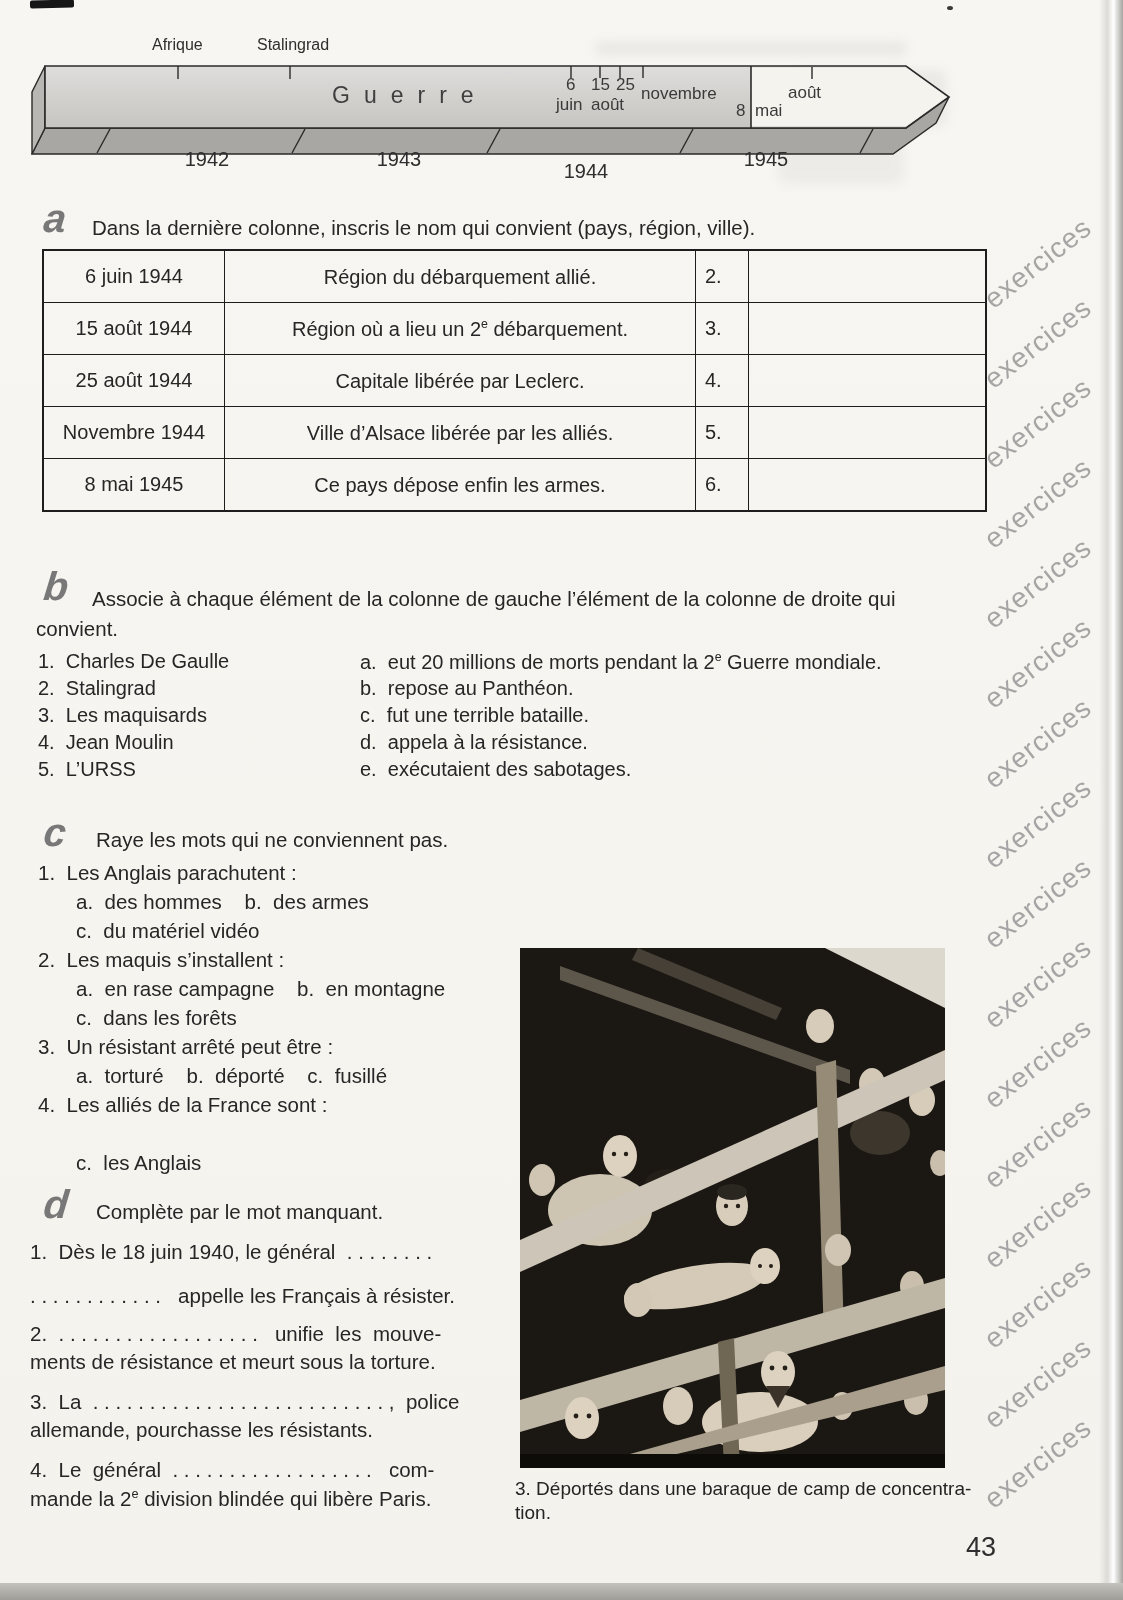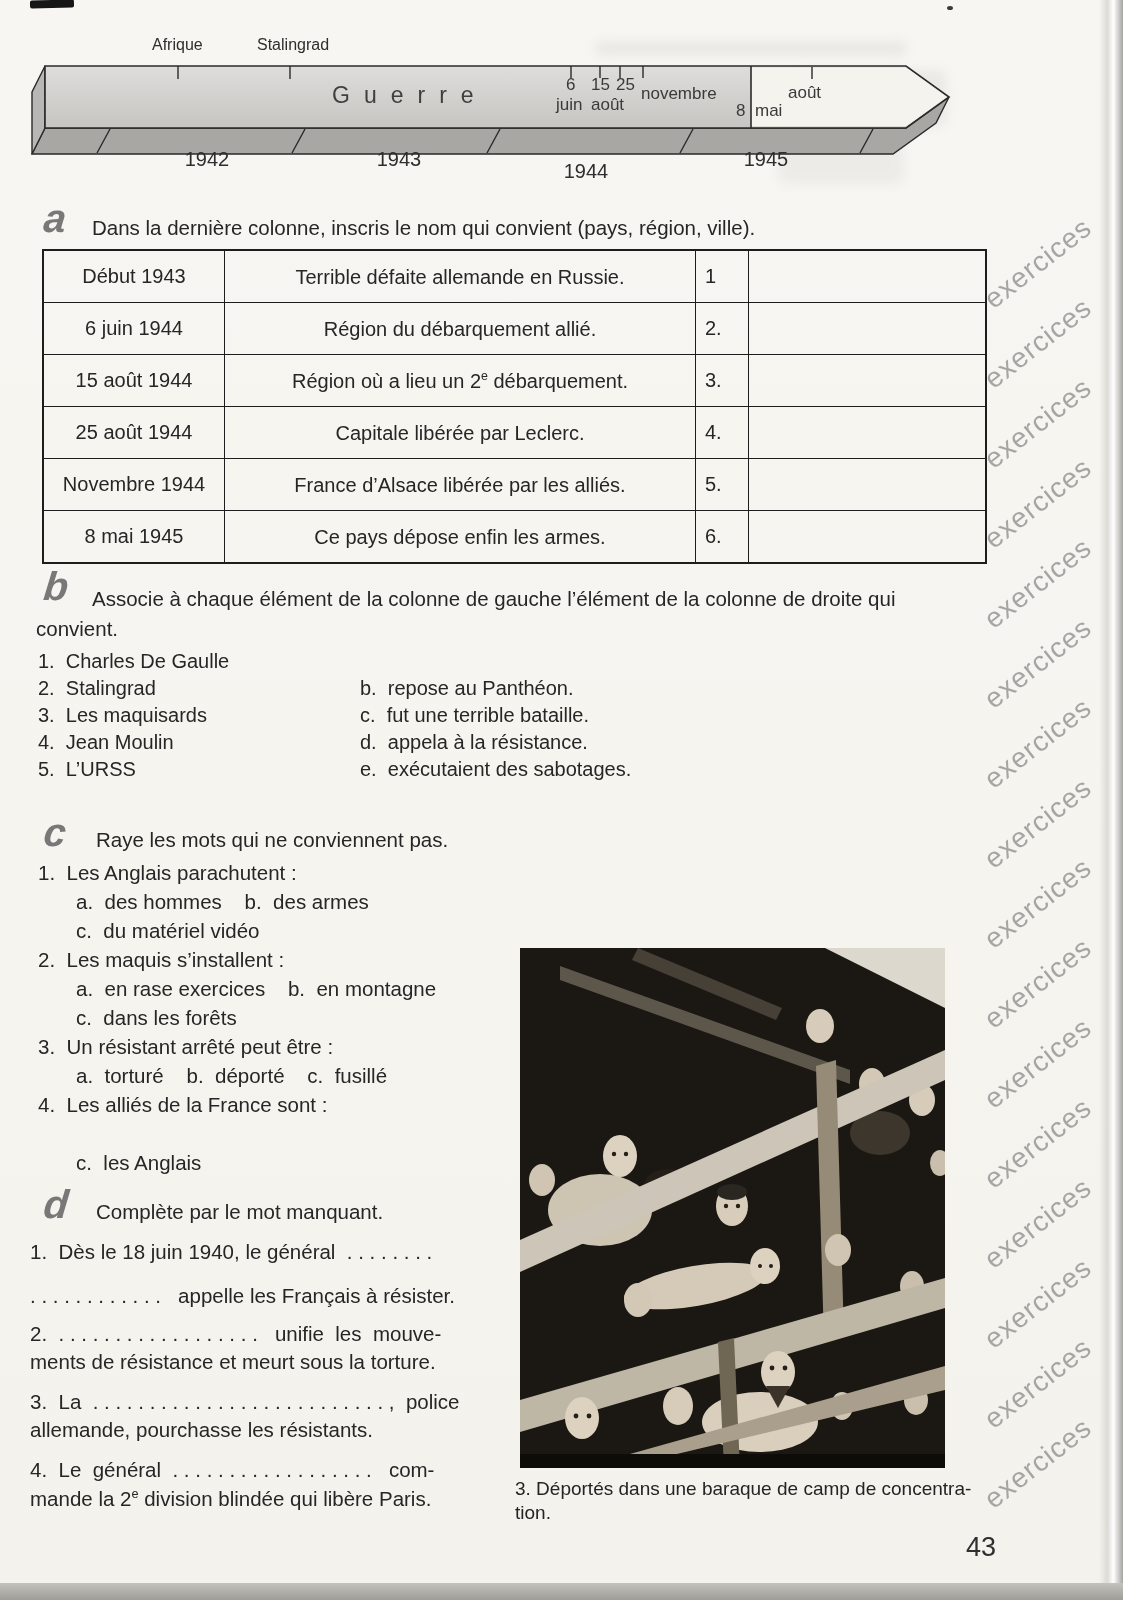--- a/index.html
+++ b/index.html
@@ -114,46 +114,40 @@
     <span class="tl-year" style="left:586px;margin-top:12px;">1944</span>
     <span class="tl-year" style="left:766px;">1945</span>
   </div>
 
   <div class="ex-letter" style="left:44px;top:198px;">a</div>
   <div class="ex-instr" style="left:92px;top:216px;">Dans la dernière colonne, inscris le nom qui convient (pays, région, ville).</div>
 
   <table class="ex-a">
     <tbody>
       <tr>
-        <td class="c-date">Début 1943</td>
-        <td class="c-desc"><span>Terrible défaite allemande en Russie.</span><span class="sup"></span><span></span></td>
-        <td class="c-num">1</td>
-        <td class="c-ans"></td>
-      </tr>
-      <tr>
         <td class="c-date">6 juin 1944</td>
         <td class="c-desc"><span>Région du débarquement allié.</span><span class="sup"></span><span></span></td>
         <td class="c-num">2.</td>
         <td class="c-ans"></td>
       </tr>
       <tr>
         <td class="c-date">15 août 1944</td>
         <td class="c-desc"><span>Région où a lieu un 2</span><span class="sup">e</span><span> débarquement.</span></td>
         <td class="c-num">3.</td>
         <td class="c-ans"></td>
       </tr>
       <tr>
         <td class="c-date">25 août 1944</td>
         <td class="c-desc"><span>Capitale libérée par Leclerc.</span><span class="sup"></span><span></span></td>
         <td class="c-num">4.</td>
         <td class="c-ans"></td>
       </tr>
       <tr>
         <td class="c-date">Novembre 1944</td>
-        <td class="c-desc"><span>France d’Alsace libérée par les alliés.</span><span class="sup"></span><span></span></td>
+        <td class="c-desc"><span>Ville d’Alsace libérée par les alliés.</span><span class="sup"></span><span></span></td>
         <td class="c-num">5.</td>
         <td class="c-ans"></td>
       </tr>
       <tr>
         <td class="c-date">8 mai 1945</td>
         <td class="c-desc"><span>Ce pays dépose enfin les armes.</span><span class="sup"></span><span></span></td>
         <td class="c-num">6.</td>
         <td class="c-ans"></td>
       </tr>
     </tbody>
@@ -161,33 +155,34 @@
 
   <div class="ex-letter" style="left:44px;top:566px;">b</div>
   <div class="ex-instr" style="left:36px;top:584px;width:938px;text-indent:56px;line-height:30px;">Associe à chaque élément de la colonne de gauche l’élément de la colonne de droite qui convient.</div>
 
   <div class="b-item pre" style="left:38px;top:650px;">1.  Charles De Gaulle</div>
   <div class="b-item pre" style="left:38px;top:677px;">2.  Stalingrad</div>
   <div class="b-item pre" style="left:38px;top:704px;">3.  Les maquisards</div>
   <div class="b-item pre" style="left:38px;top:731px;">4.  Jean Moulin</div>
   <div class="b-item pre" style="left:38px;top:758px;">5.  L’URSS</div>
 
+  <div class="b-item pre" style="left:360px;top:650px;"><span>a.  eut 20 millions de morts pendant la 2</span><span class="sup">e</span><span> Guerre mondiale.</span></div>
   <div class="b-item pre" style="left:360px;top:677px;"><span>b.  repose au Panthéon.</span></div>
   <div class="b-item pre" style="left:360px;top:704px;"><span>c.  fut une terrible bataille.</span></div>
   <div class="b-item pre" style="left:360px;top:731px;"><span>d.  appela à la résistance.</span></div>
   <div class="b-item pre" style="left:360px;top:758px;"><span>e.  exécutaient des sabotages.</span></div>
 
   <div class="ex-letter" style="left:44px;top:812px;">c</div>
   <div class="ex-instr" style="left:96px;top:828px;">Raye les mots qui ne conviennent pas.</div>
 
   <div class="c-line pre" style="left:38px;top:861px;">1.  Les Anglais parachutent :</div>
   <div class="c-line pre" style="left:76px;top:890px;">a.  des hommes    b.  des armes</div>
   <div class="c-line pre" style="left:76px;top:919px;">c.  du matériel vidéo</div>
   <div class="c-line pre" style="left:38px;top:948px;">2.  Les maquis s’installent :</div>
-  <div class="c-line pre" style="left:76px;top:977px;">a.  en rase exercices    b.  en montagne</div>
+  <div class="c-line pre" style="left:76px;top:977px;">a.  en rase campagne    b.  en montagne</div>
   <div class="c-line pre" style="left:76px;top:1006px;">c.  dans les forêts</div>
   <div class="c-line pre" style="left:38px;top:1035px;">3.  Un résistant arrêté peut être :</div>
   <div class="c-line pre" style="left:76px;top:1064px;">a.  torturé    b.  déporté    c.  fusillé</div>
   <div class="c-line pre" style="left:38px;top:1093px;">4.  Les alliés de la France sont :</div>
   <div class="c-line pre" style="left:76px;top:1151px;">c.  les Anglais</div>
 
   <div class="ex-letter" style="left:44px;top:1184px;">d</div>
   <div class="ex-instr" style="left:96px;top:1200px;">Complète par le mot manquant.</div>
 
   <div class="d-line pre" style="left:30px;top:1240px;">1.  Dès le 18 juin 1940, le général  . . . . . . . .</div>

